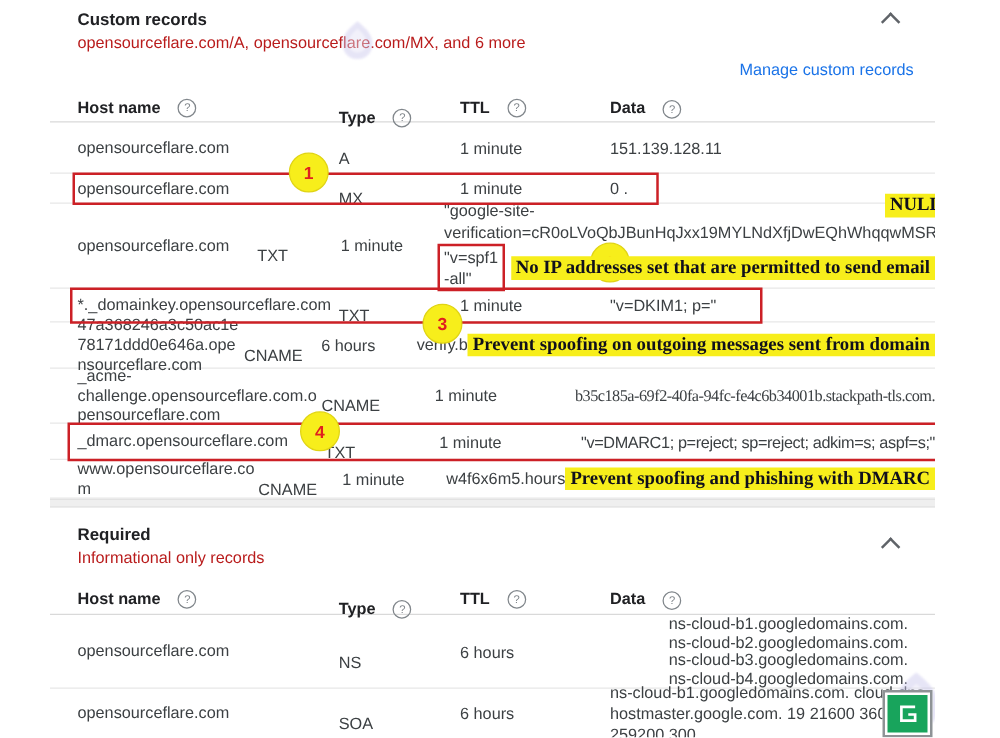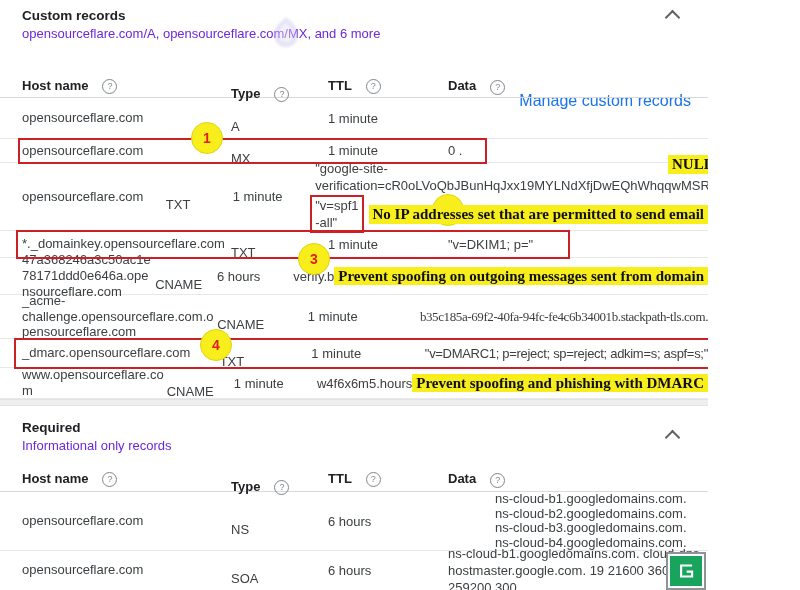--- a/index.html
+++ b/index.html
@@ -1,25 +1,25 @@
 <!DOCTYPE html>
 <html style="--red: #cc2026; --yellow: #f7ee1b; --blue: #1a73e8; --green: #18a45c;"><head>
 <meta charset="utf-8">
 <style>
   html,body{margin:0;padding:0;background:#fff;}
   .page{position:relative;width:708px;height:590px;background:#fff;overflow:hidden;
-        font-family:"Liberation Sans",sans-serif;font-size:13px;color:#3c4043;}
+        font-family:"Liberation Sans",sans-serif;font-size:13px;color:#3c4043;padding-left:40px;}
 
   
   .sec-head{position:relative;box-sizing:border-box;padding:8px 22px 0;}
   .sec-title{font-weight:700;color:#202124;font-size:13.5px;}
-  .sec-sub{margin-top:3px;color:#6d28d9;}
+  .sec-sub{margin-top:3px;color:#b91c1c;}
   .chev{position:absolute;width:9px;height:9px;border-left:2px solid #5f6368;border-top:2px solid #5f6368;
         transform:rotate(45deg);cursor:pointer;}
-  .manage{position:absolute;right:17px;top:48px;color:var(--blue,#1a73e8);cursor:pointer;font-size:16px;margin-top:44px;}
+  .manage{position:absolute;right:17px;top:48px;color:var(--blue,#1a73e8);cursor:pointer;font-size:13px;}
 
   
   .thead,.t-row{display:flex;align-items:center;position:relative;box-sizing:border-box;}
   .thead{border-bottom:1px solid #d9d9d9;font-weight:700;color:#202124;}
   .t-row{border-bottom:1px solid #e8e8e8;}
   .c-host{width:231px;padding-left:22px;box-sizing:border-box;overflow-wrap:break-word;word-break:break-word;line-height:16px;}
   .c-type{width:97px;margin-top:16px;}
   .c-ttl{width:120px;}
   .c-data{flex:1;line-height:17px;position:relative;}
   .nowrap{white-space:nowrap;}
@@ -78,20 +78,21 @@
     <div class="c-host"><span>Host name</span><span class="help">?</span></div>
     <div class="c-type"><span>Type</span><span class="help">?</span></div>
     <div class="c-ttl"><span>TTL</span><span class="help">?</span></div>
     <div class="c-data"><span>Data</span><span class="help">?</span></div>
   </div>
 
   <div class="t-row h41">
     <div class="c-host">opensourceflare.com</div>
     <div class="c-type">A</div>
     <div class="c-ttl">1 minute</div>
+    <div class="c-data">151.139.128.11</div>
   </div>
 
   <div class="t-row h24">
     <div class="redbox" style="left:18px;top:-1px;width:469px;height:26px;"></div>
     <div class="badge" style="left:191px;top:-17px;">1</div>
     <div class="c-host">opensourceflare.com</div>
     <div class="c-type">MX</div>
     <div class="c-ttl">1 minute</div>
     <div class="c-data">0 .</div>
     <span class="note note-nullmx">NULL MX</span>

